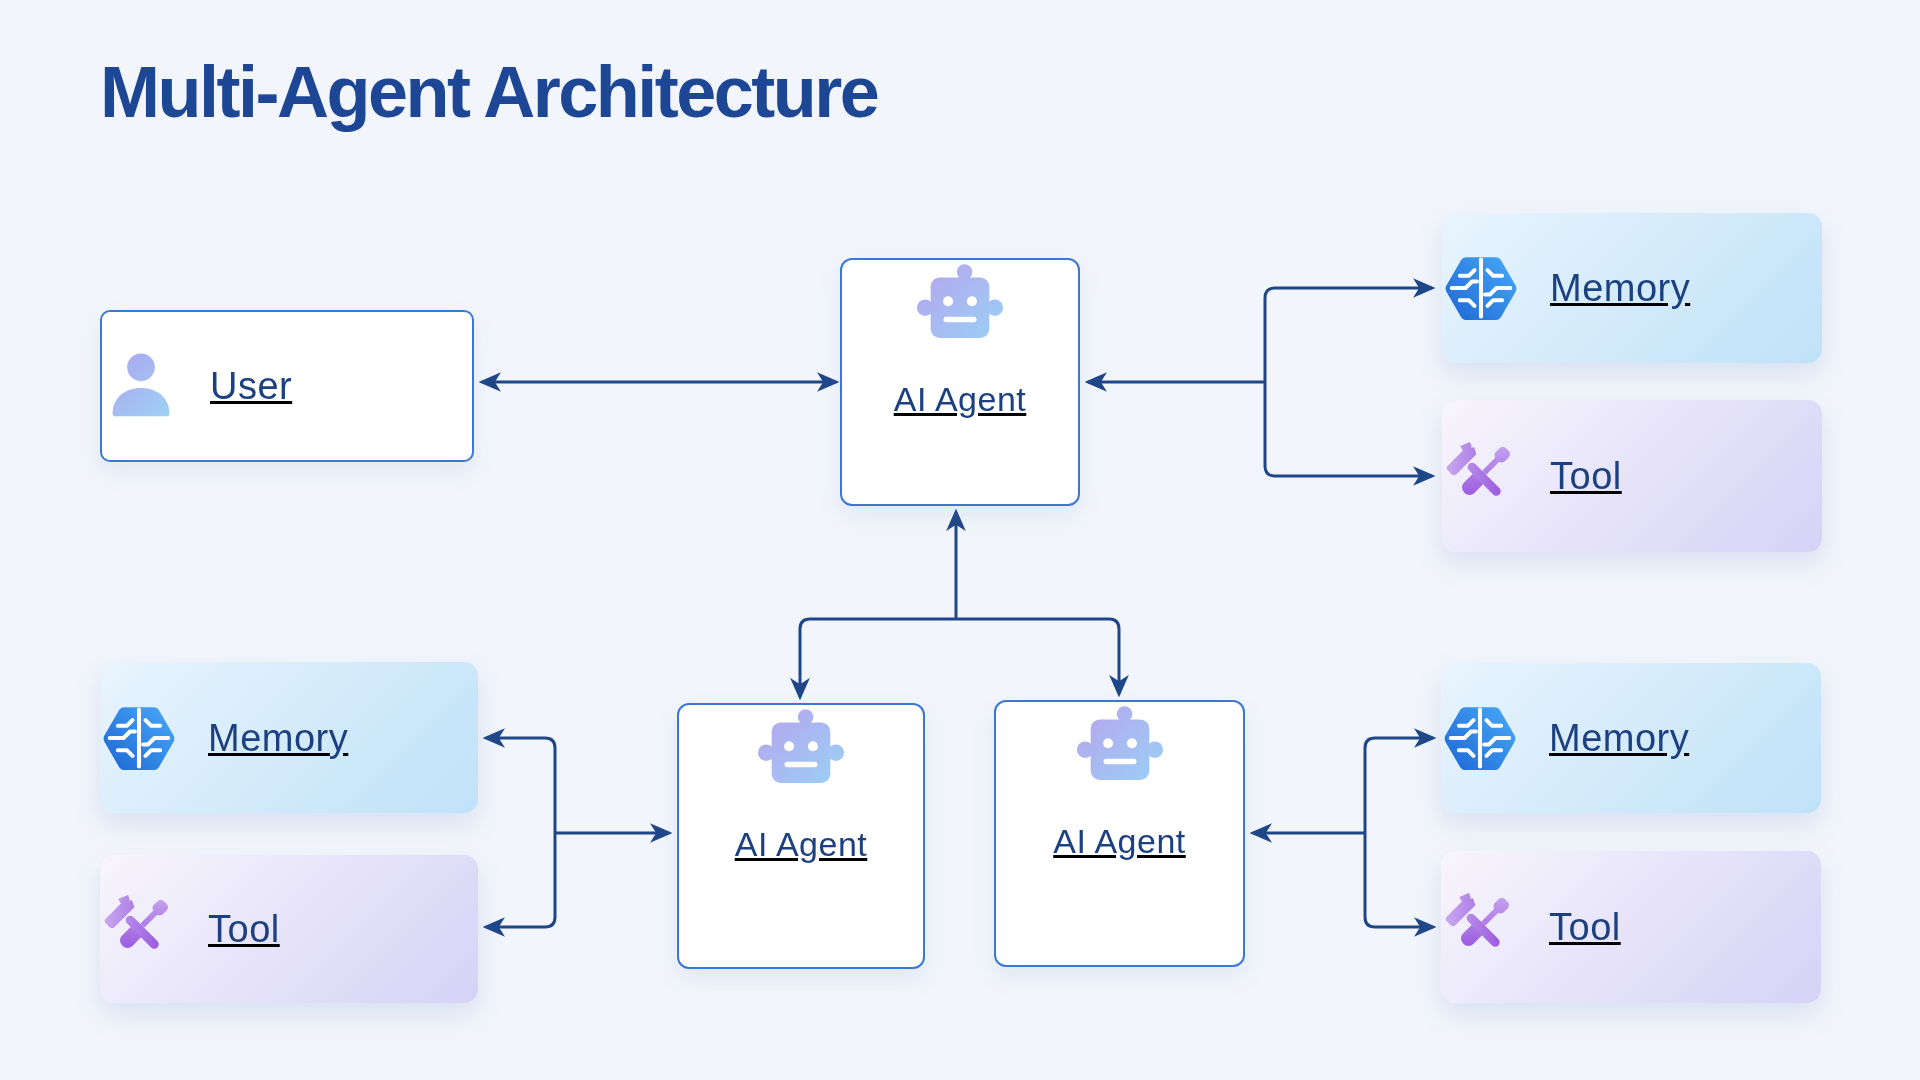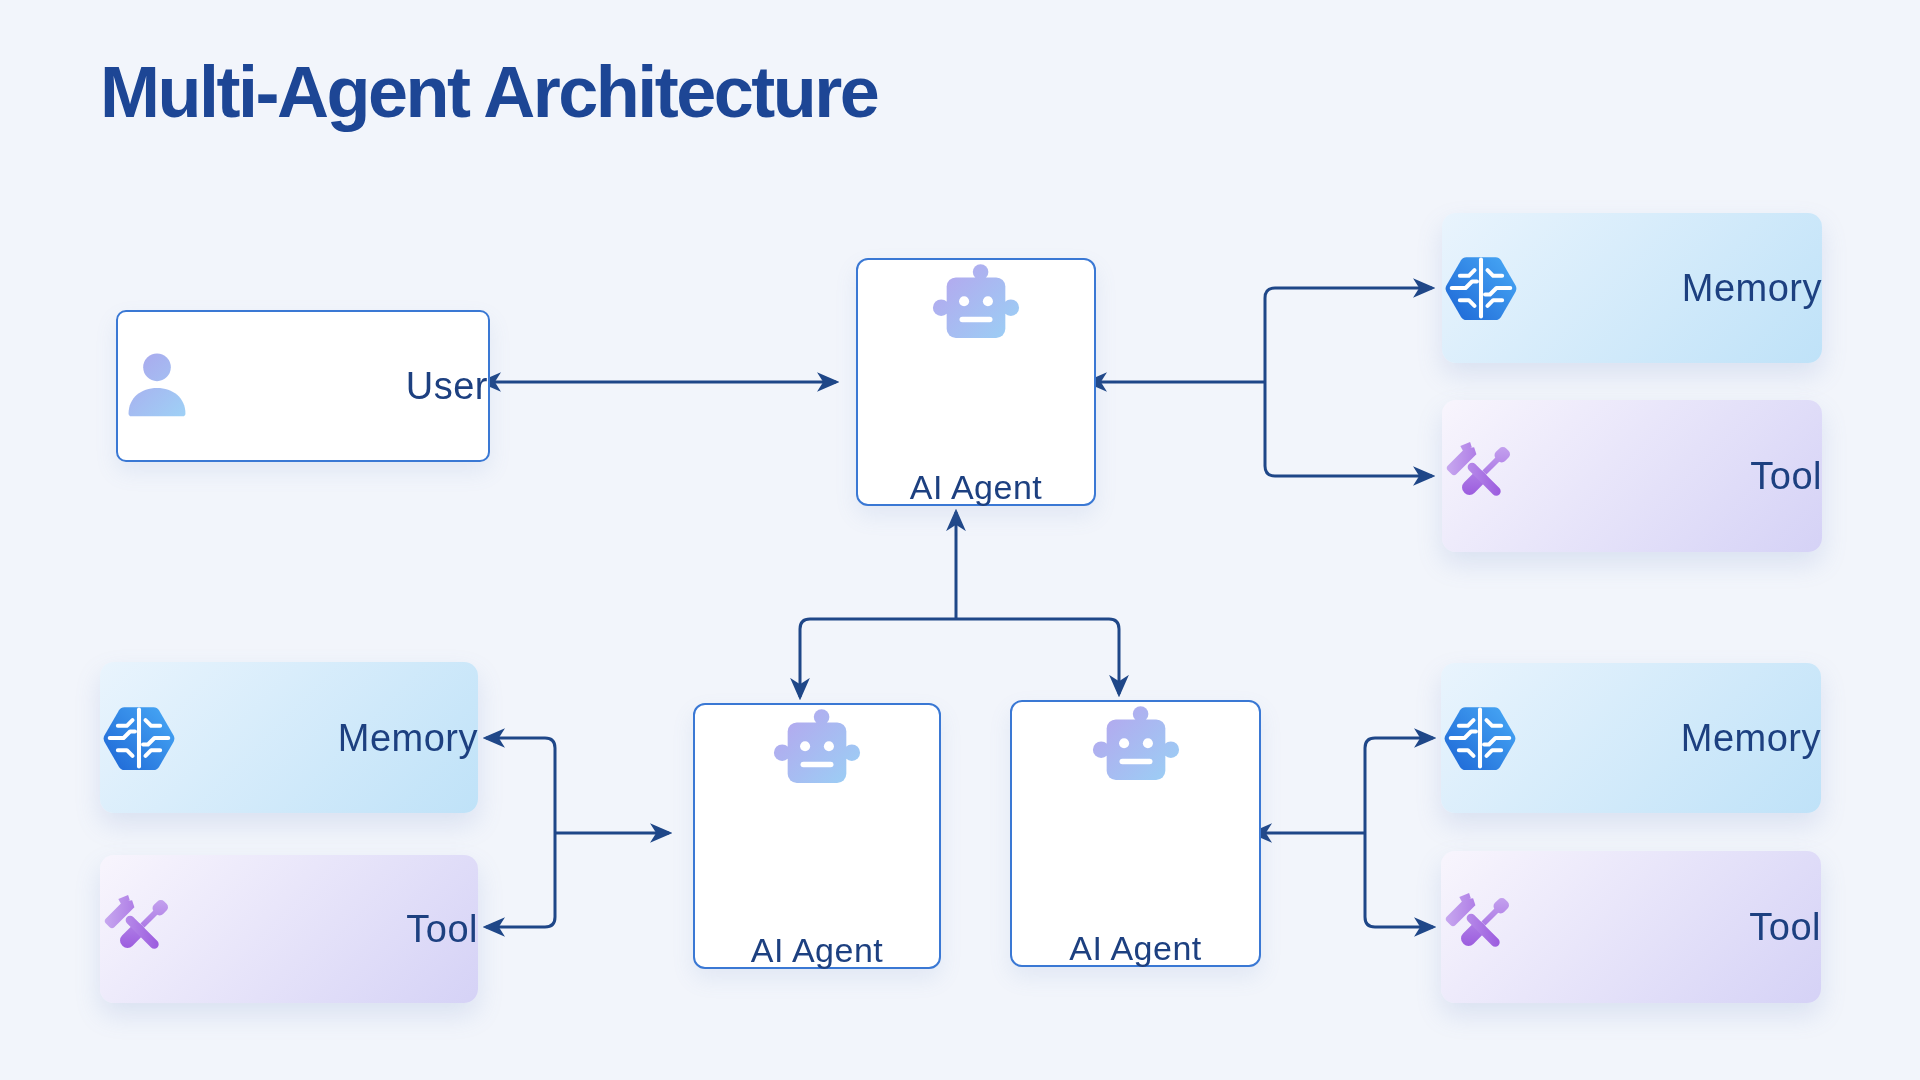--- a/index.html
+++ b/index.html
@@ -17,27 +17,26 @@
     background:var(--background);
     overflow:hidden;
   }
   .canvas{position:relative;width:1920px;height:852px;background:var(--background);}
   .page-title{
     position:absolute;left:100px;top:56px;
     font-size:72px;font-weight:bold;letter-spacing:-2.5px;
     color:var(--title-text);line-height:1;
   }
   .connectors{position:absolute;left:0;top:0;width:1920px;height:1080px;pointer-events:none;}
-  .node{position:absolute;display:flex;align-items:center;justify-content:space-between;}
+  .node{position:absolute;display:flex;align-items:center;justify-content:flex-start;text-decoration:underline;}
   .card{
     background:var(--card-background);
     border:2px solid var(--card-border);
     border-radius:12px;
     box-shadow:0 10px 22px rgba(110,140,200,0.12);
-    margin-left:16px;
   }
   .agent-card{flex-direction:column;gap:34px;}
   .row-card{flex-direction:row;gap:30px;border-radius:10px;}
   .pill{
     flex-direction:row;gap:30px;border-radius:14px;
     box-shadow:0 12px 26px rgba(110,140,200,0.18);
   }
   .pill.memory{background:linear-gradient(135deg,#e9f4fd 0%,#bfe2f8 100%);}
   .pill.tool{background:linear-gradient(135deg,#f8f5fd 0%,#d5d2f6 100%);}
   .label{

